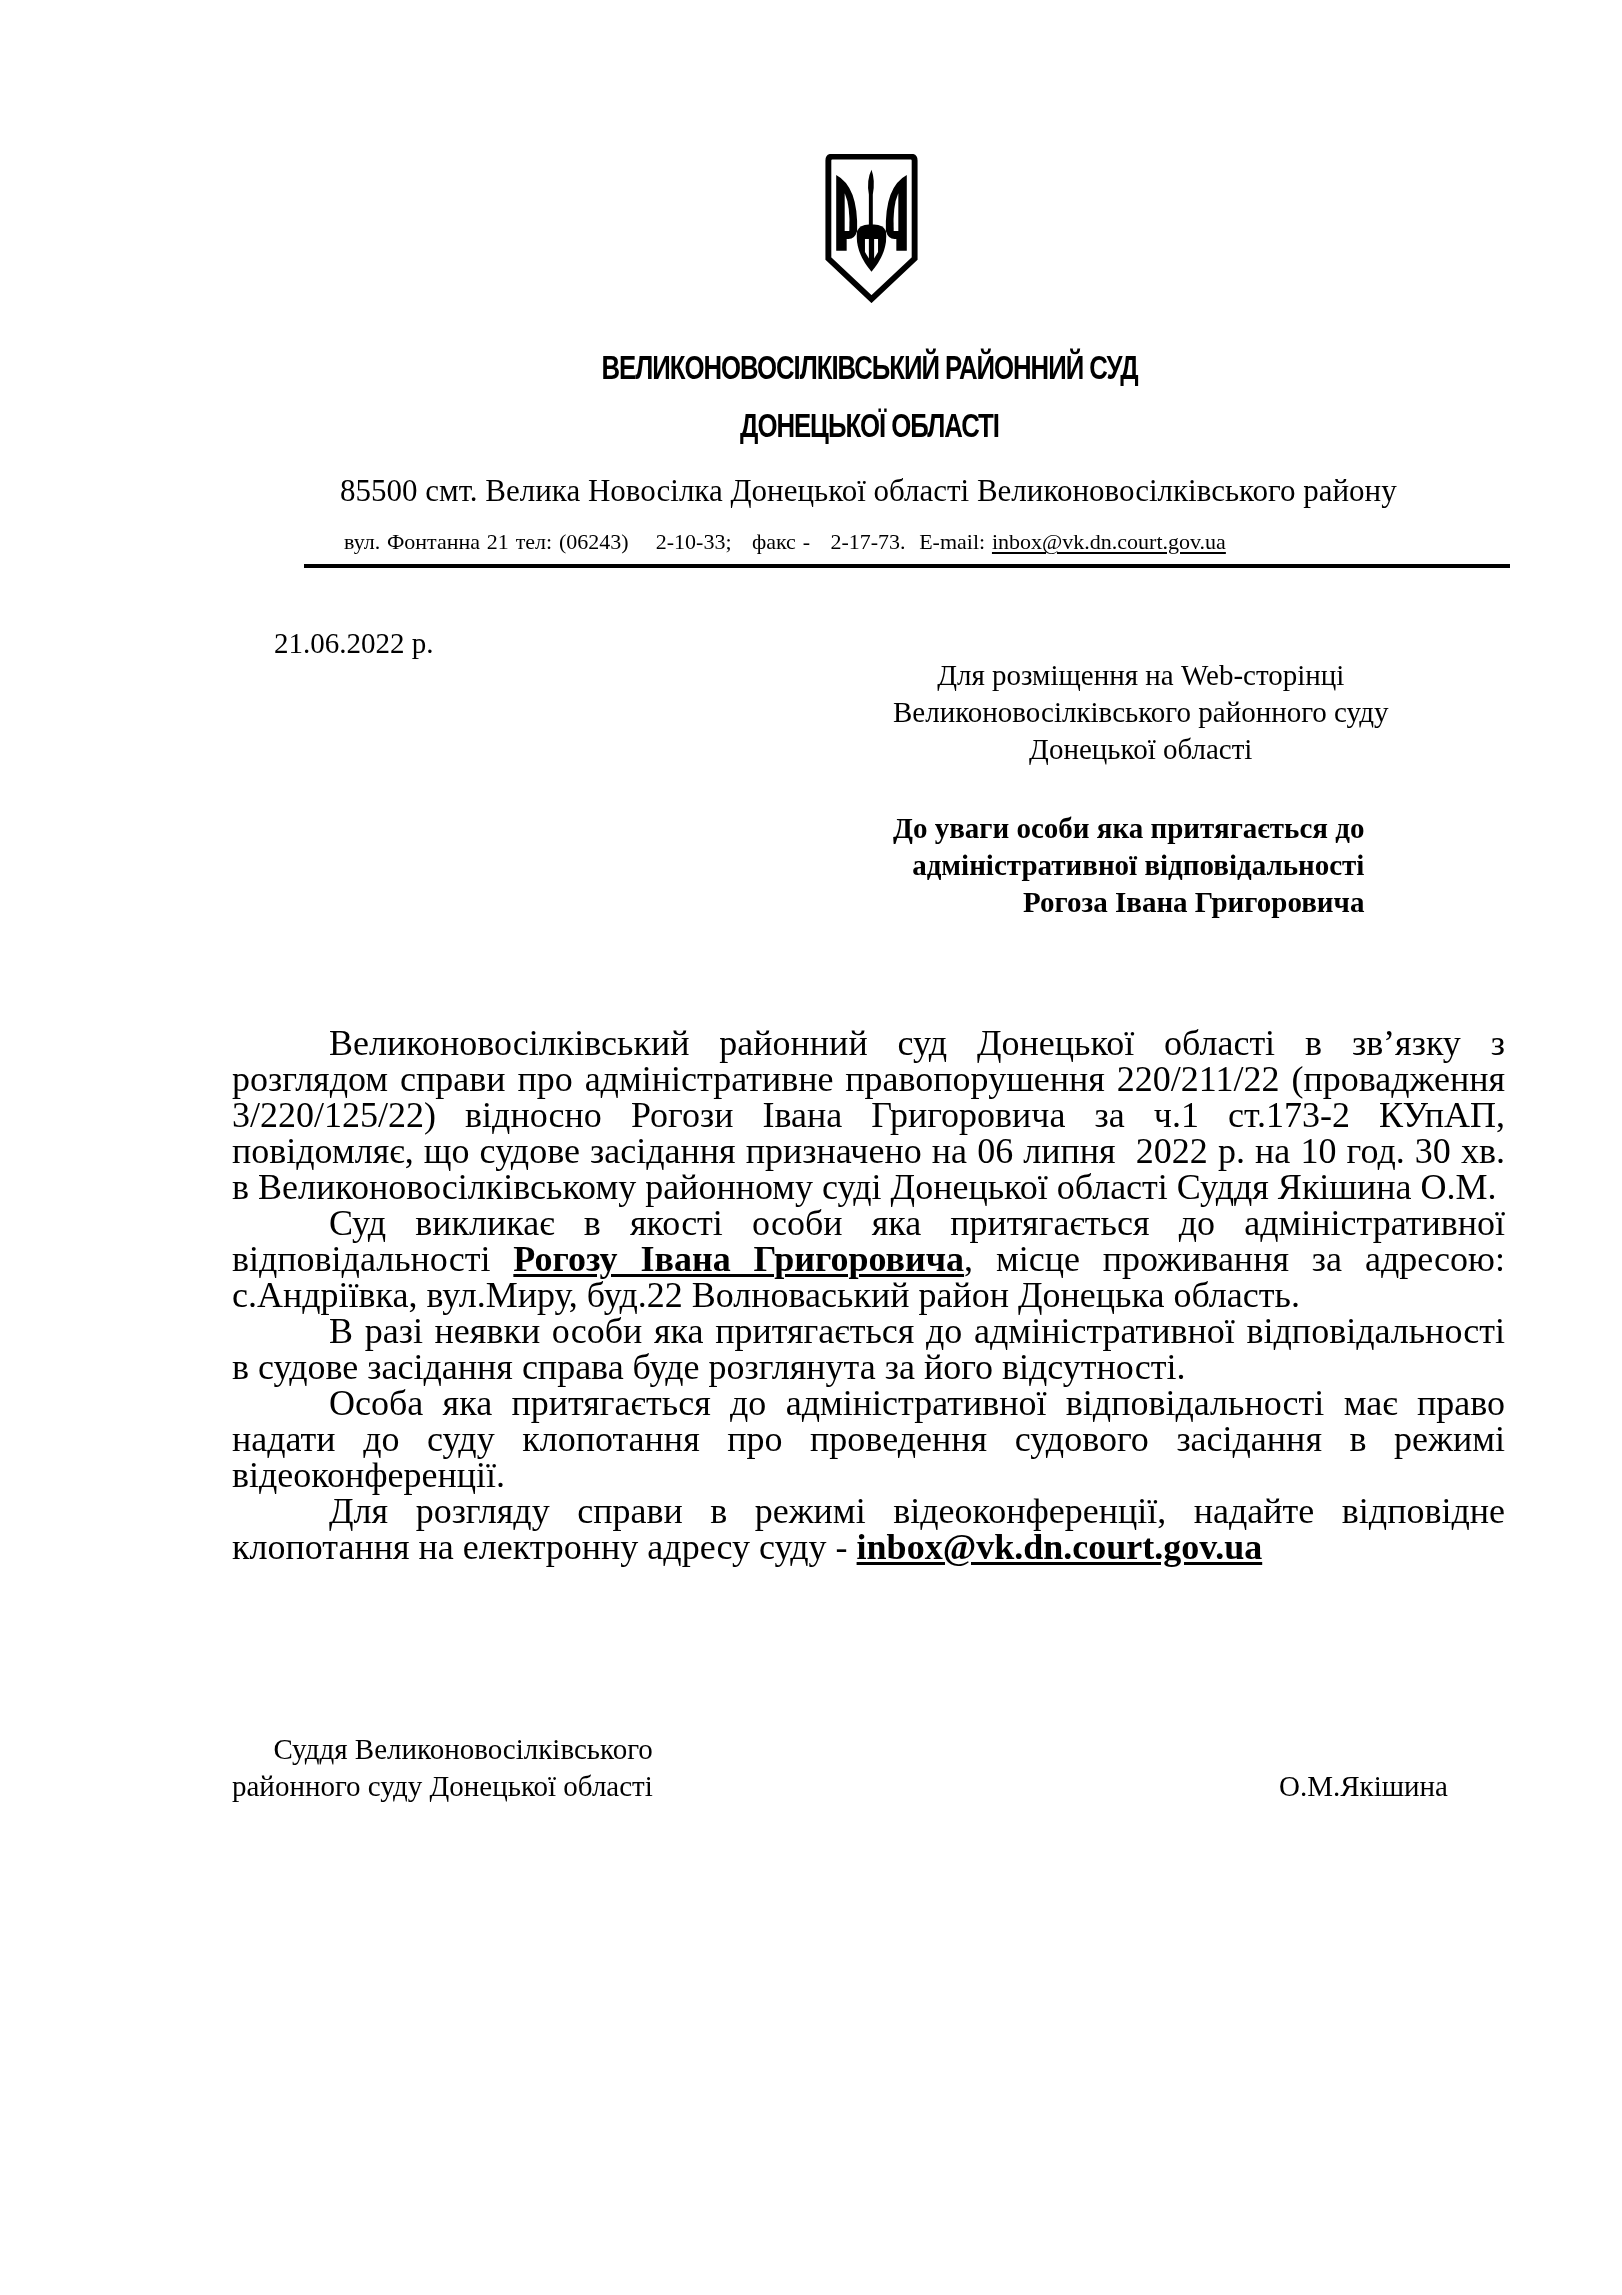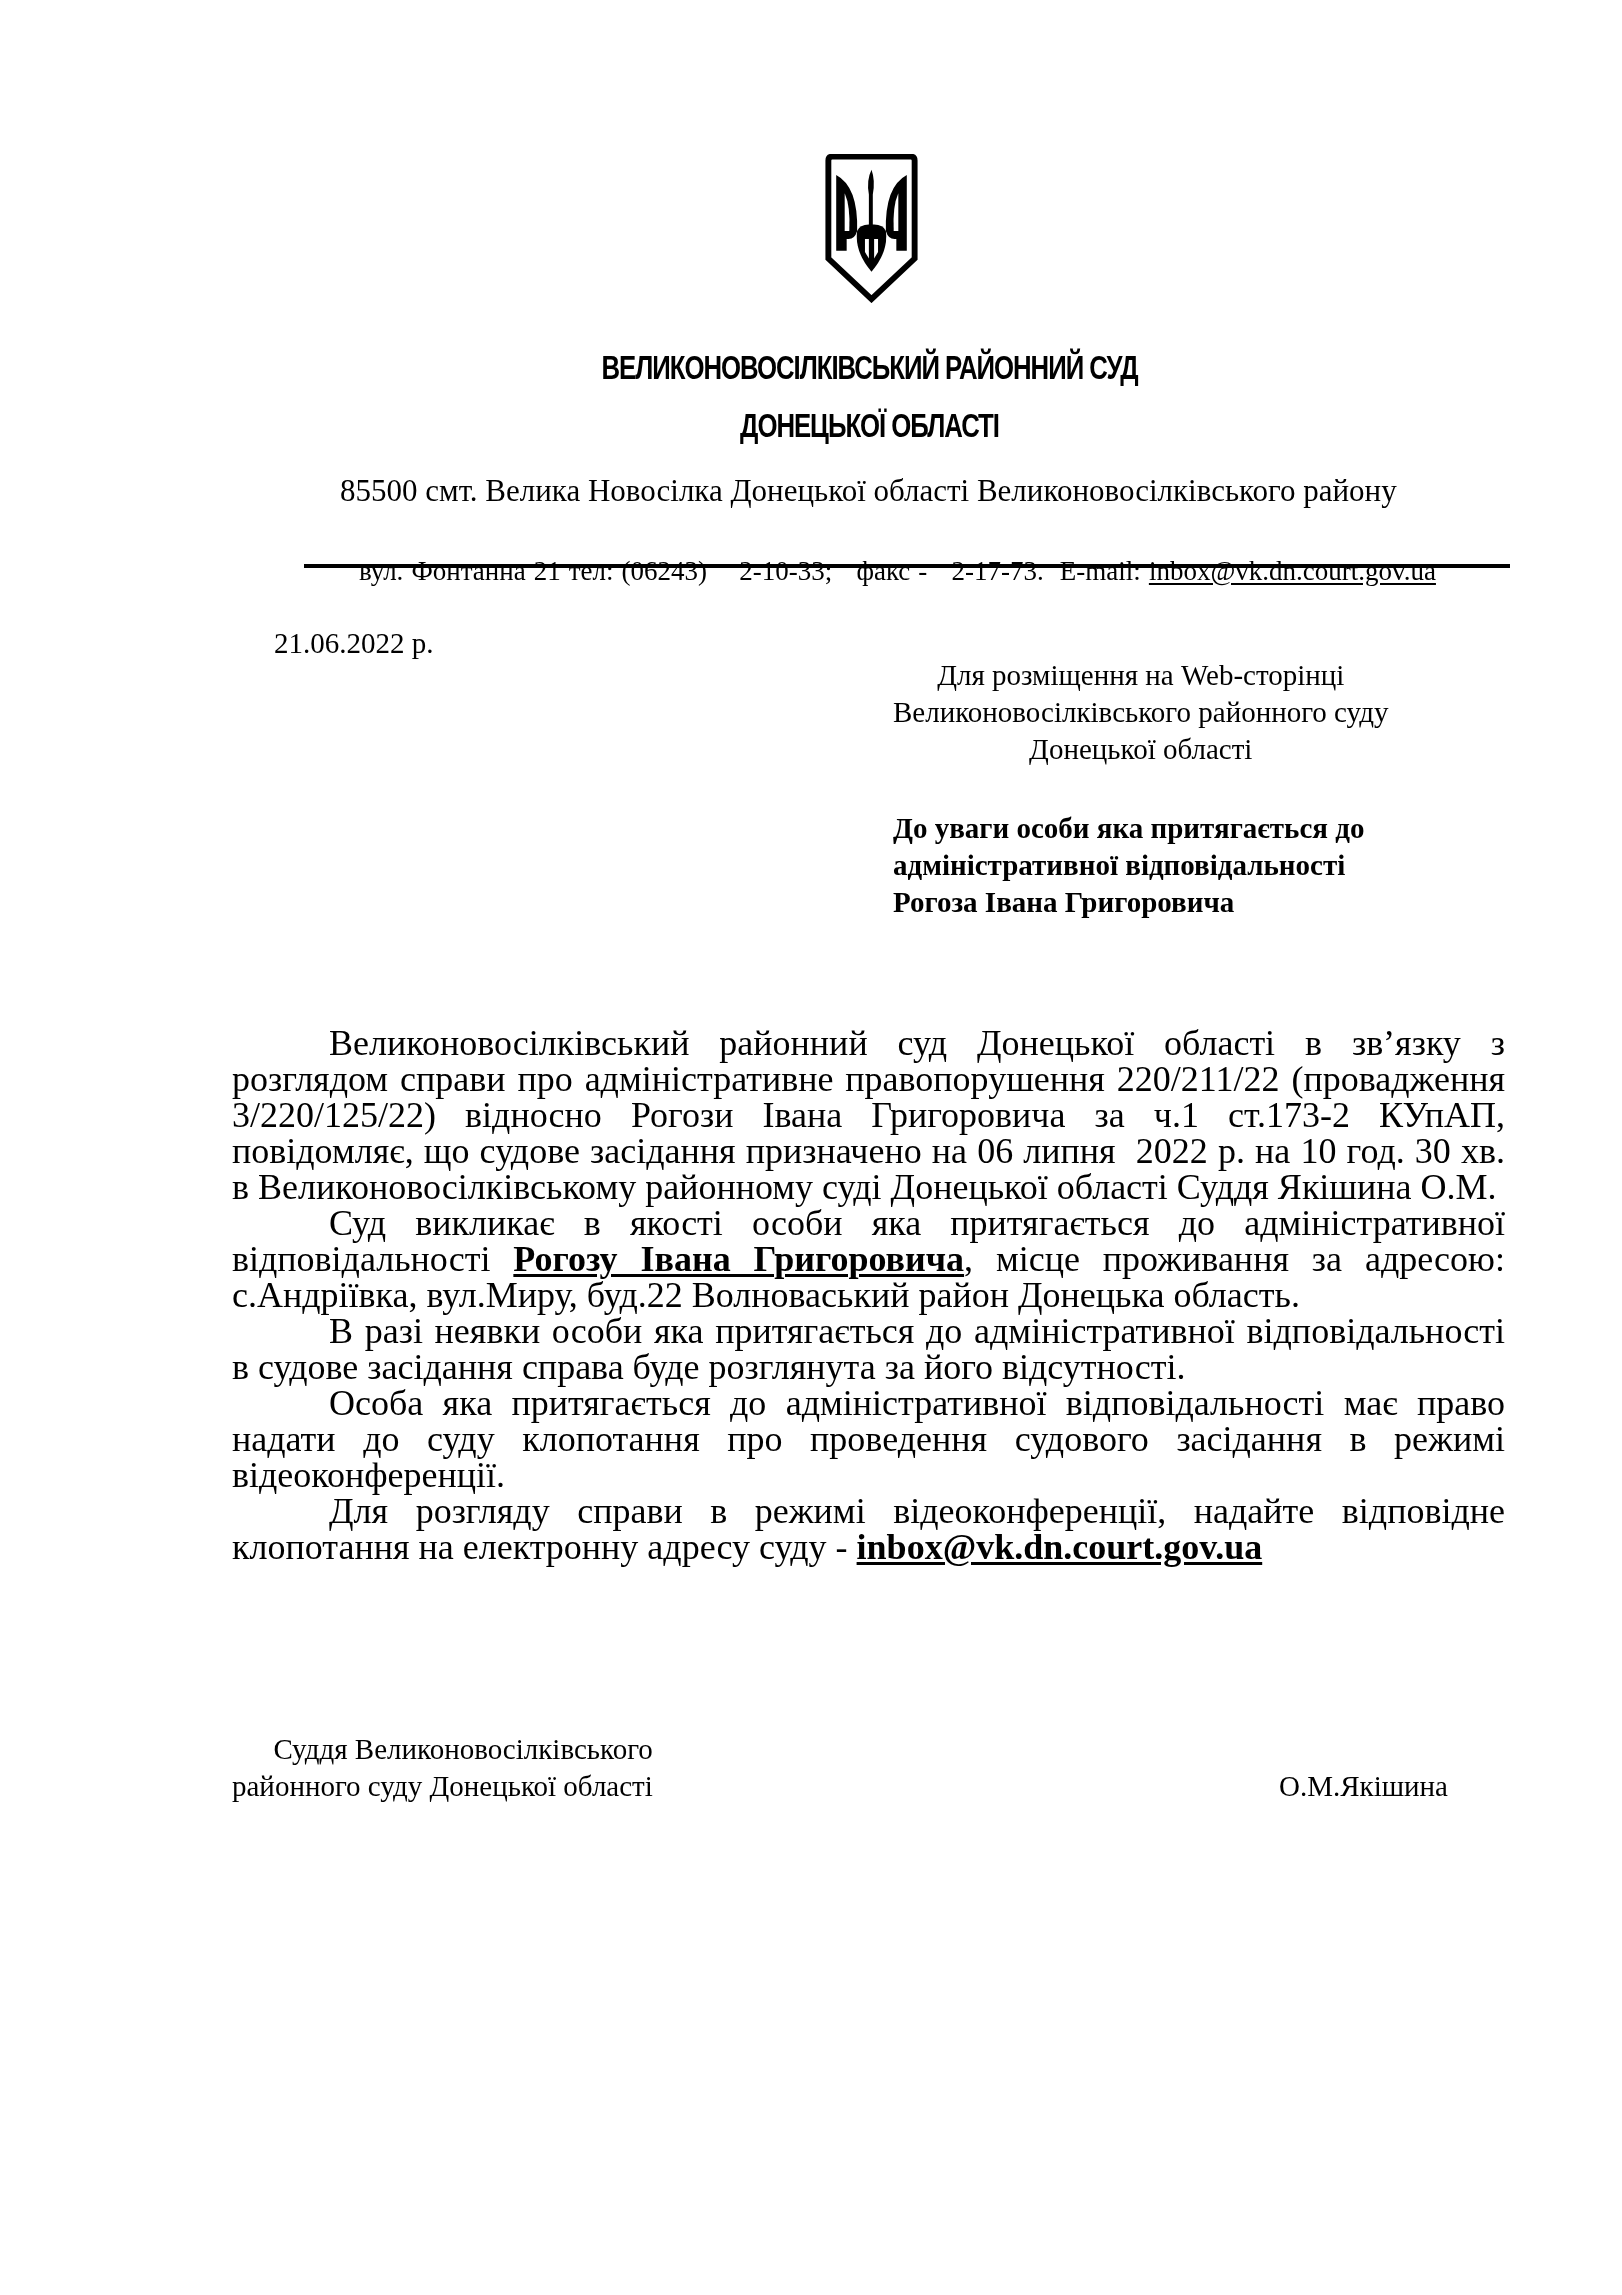--- a/index.html
+++ b/index.html
@@ -7,26 +7,26 @@
            font-family: "Liberation Serif", "DejaVu Serif", serif; color: #000; }
     .abs { position: absolute; }
     .emblem { left: 823px; top: 154px; width: 97px; height: 149px; }
     .court-title { left: 0; width: 1623px; text-align: center;
                    font-family: "Liberation Sans", "DejaVu Sans", sans-serif;
                    font-weight: bold; font-size: 33px; letter-spacing: -1.3px;
                    transform: scaleX(0.78); transform-origin: center; line-height: 39px; }
     .court-title.l1 { top: 348px; left: 58px; }
     .court-title.l2 { top: 406px; left: 58px; }
     .addr1 { left: 340px; top: 472px; font-size: 31px; line-height: 37px; white-space: nowrap; }
-    .addr2 { left: 344px; top: 557px; font-size: 27px; line-height: 29px; white-space: nowrap; word-spacing: 1.3px; margin-left: 15px; }
+    .addr2 { left: 344px; top: 527px; font-size: 22px; line-height: 29px; white-space: nowrap; word-spacing: 1.3px; }
     .addr2 .u { text-decoration: underline; text-underline-offset: 2.6px; }
     .rule { left: 304px; top: 564px; width: 1206px; height: 3.9px; background: #000; }
     .date { left: 274px; top: 626px; font-size: 29px; line-height: 34px; }
     .dest { left: 893px; top: 657px; font-size: 29px; line-height: 37px; text-align: center; }
-    .attn { left: 893px; top: 810px; font-size: 29px; line-height: 37px; font-weight: bold; }
+    .attn { left: 893px; top: 810px; font-size: 29px; line-height: 37px; font-weight: bold; text-align: right; }
     .body { left: 232px; top: 1025px; width: 1273px; font-size: 36px; line-height: 36px; }
     .body p { margin: 0; text-align: justify; text-indent: 97px; }
     .body .bu { font-weight: bold; text-decoration: underline; text-underline-offset: 3.3px; text-decoration-thickness: 2.6px; }
     .sig-left { left: 232px; top: 1731px; font-size: 29px; line-height: 37px; text-align: right; }
     .sig-right { left: 1240px; top: 1768px; font-size: 29px; line-height: 37px; margin-left: 39px; }
   </style>
 </head>
 <body>
 
 <div class="abs emblem">

